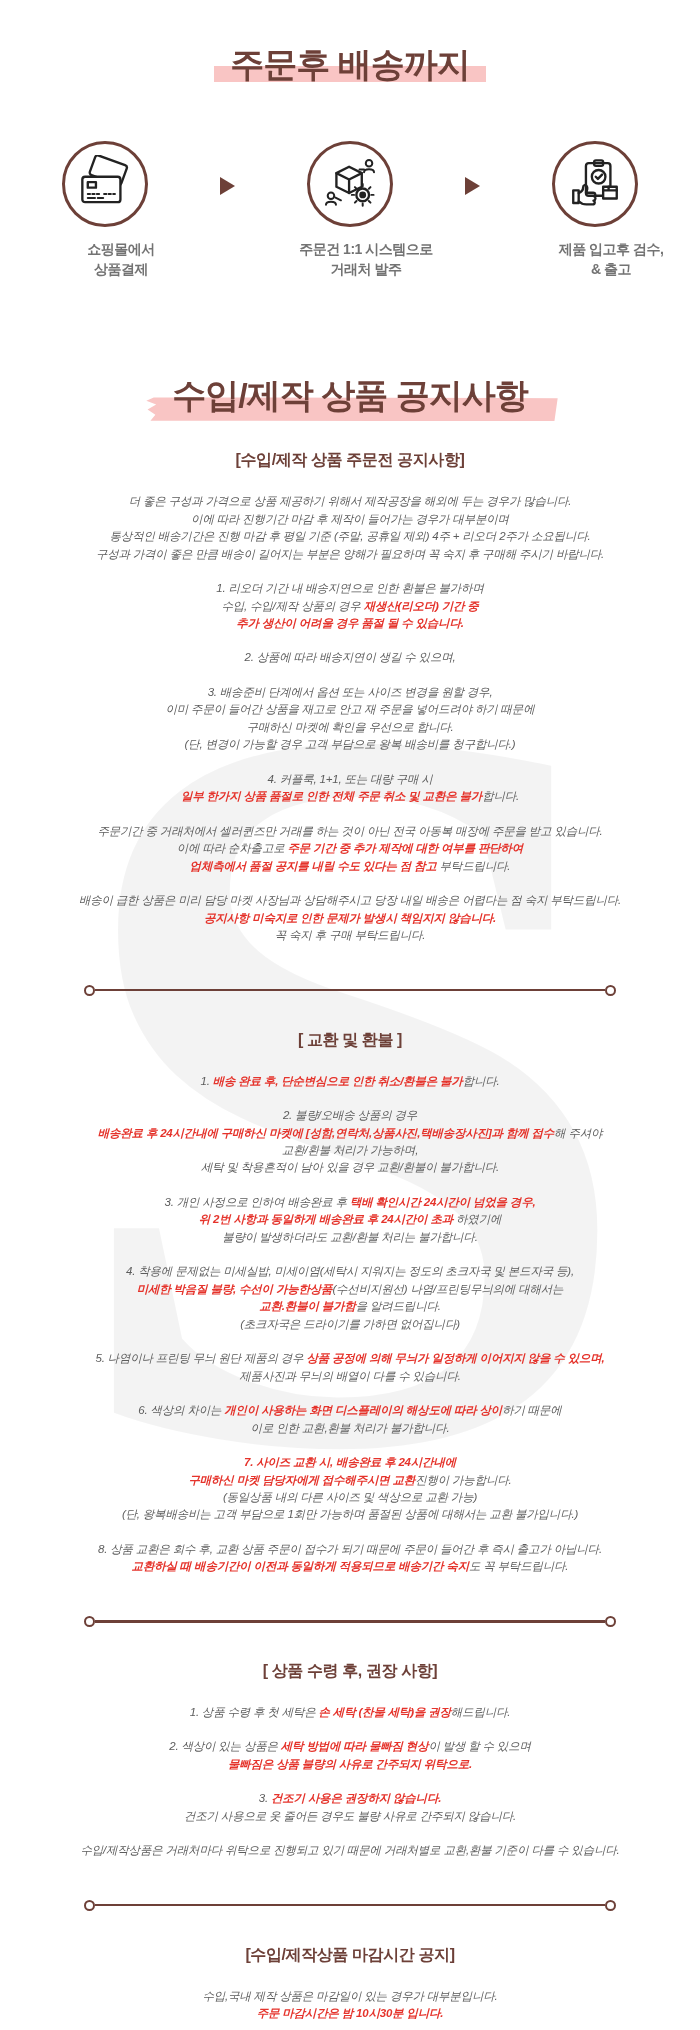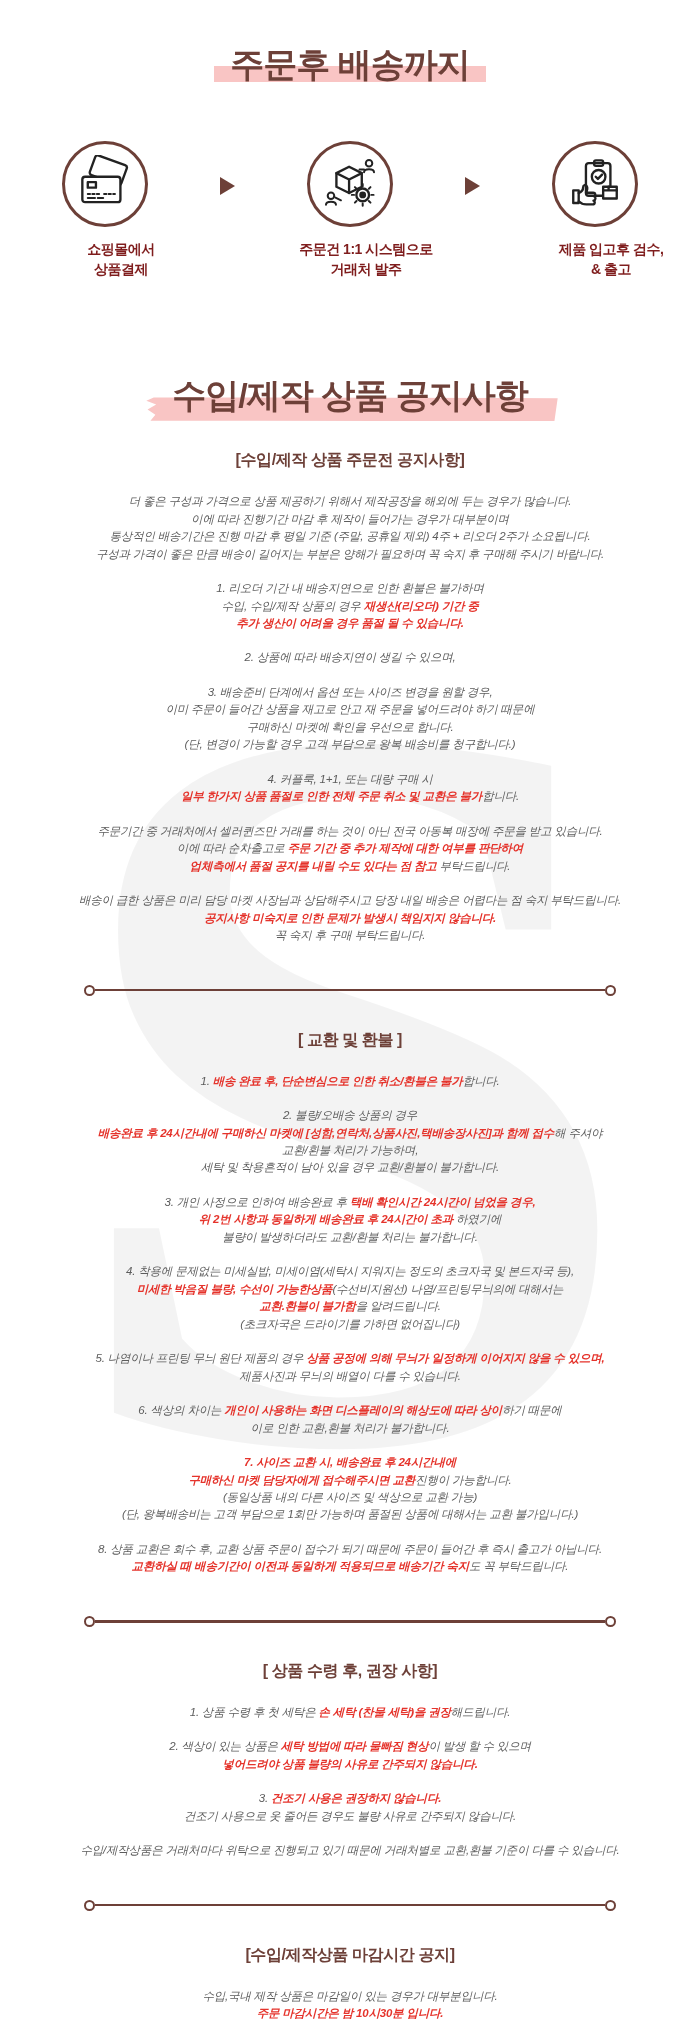--- a/index.html
+++ b/index.html
@@ -35,21 +35,21 @@
   }
 
   
   .steps{display:flex;justify-content:center;align-items:flex-start;gap:26px;margin-top:56px;}
   .step{width:178px;display:flex;flex-direction:column;align-items:center;}
   .circle{
     width:86px;height:86px;border:3px solid var(--brown);border-radius:50%;
     background:#fff;display:flex;align-items:center;justify-content:center;
   }
   .circle svg{width:58px;height:58px;}
-  .step-label{margin-top:12px;font-size:14px;font-weight:700;color:#7f1d1d;line-height:1.45;letter-spacing:-0.5px;margin-left:32px;}
+  .step-label{margin-top:12px;font-size:14px;font-weight:700;color:#737373;line-height:1.45;letter-spacing:-0.5px;margin-left:32px;}
   .arrow{
     width:0;height:0;margin-top:36px;
     border-left:15px solid var(--brown);border-top:9px solid transparent;border-bottom:9px solid transparent;
   }
 
   .notice-title{margin-top:96px;}
 
   
   .sec-h{font-size:16px;font-weight:800;color:var(--brown);letter-spacing:-0.4px;margin-top:34px;margin-bottom:22px;}
   .blocks{font-size:11.5px;color:var(--gray);line-height:1.52;letter-spacing:-0.2px;}
@@ -260,21 +260,21 @@
       </div>
 
       <section>
         <h3 class="sec-h">[ 상품 수령 후, 권장 사항]</h3>
         <div class="blocks">
             <div class="tblock">
               <div class="tline"><span>1. 상품 수령 후 첫 세탁은 </span><span class="red">손 세탁 (찬물 세탁)을 권장</span><span>해드립니다.</span></div>
             </div>
             <div class="tblock">
               <div class="tline"><span>2. 색상이 있는 상품은 </span><span class="red">세탁 방법에 따라 물빠짐 현상</span><span>이 발생 할 수 있으며</span></div>
-              <div class="tline"><span class="red">넣어드려야 상품 불량의 사유로 간주되지 않습니다.</span></div>
+              <div class="tline"><span class="red">물빠짐은 상품 불량의 사유로 간주되지 위탁으로.</span></div>
             </div>
             <div class="tblock">
               <div class="tline"><span>3. </span><span class="red">건조기 사용은 권장하지 않습니다.</span></div>
               <div class="tline"><span>건조기 사용으로 옷 줄어든 경우도 불량 사유로 간주되지 않습니다.</span></div>
             </div>
             <div class="tblock">
               <div class="tline"><span>수입/제작상품은 거래처마다 위탁으로 진행되고 있기 때문에 거래처별로 교환,환불 기준이 다를 수 있습니다.</span></div>
             </div>
           </div>
       </section>

